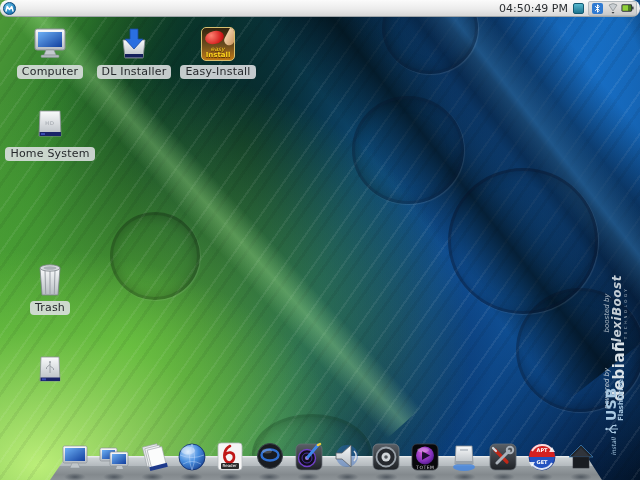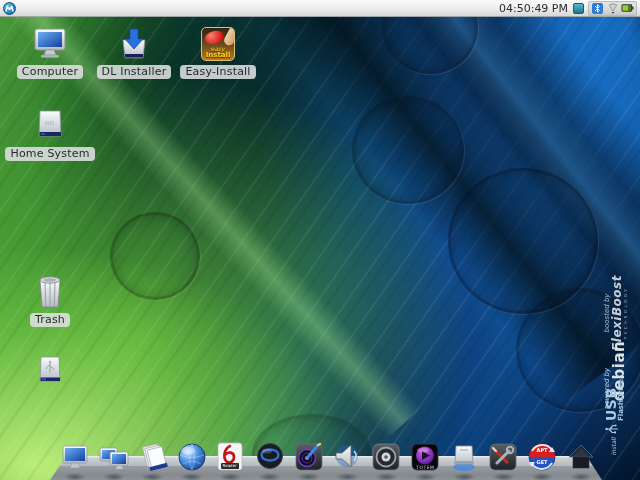--- a/index.html
+++ b/index.html
@@ -56,21 +56,21 @@
   .brand-debian .big{font-size:15px;font-weight:bold;letter-spacing:.5px;}
   .brand-usb{left:572px;top:398px;width:84px;height:38px;color:#a9c9e2;flex-direction:row;gap:3px;align-items:center;}
   .brand-usb .col{display:flex;flex-direction:column;align-items:flex-start;line-height:1;}
   .brand-usb .big{font-size:14px;font-weight:bold;letter-spacing:.5px;}
   .brand-usb .mid{font-size:7px;font-weight:bold;}
   .brand-usb .small{font-size:6px;font-style:italic;transform:rotate(0deg);}
 
   
   .menubar{position:absolute;left:0;top:0;right:0;height:17px;
     background:linear-gradient(180deg,#fbfbfb 0%,#ececec 55%,#d7d7d7 100%);
-    border-bottom:1px solid #9fa5a9;display:flex;align-items:center;padding:0 3px;z-index:30;}
+    border-bottom:1px solid #9fa5a9;display:flex;align-items:center;padding:0 3px;z-index:30;border-radius:8px;}
   .menu-logo{width:13px;height:13px;border-radius:50%;
     background:radial-gradient(circle at 35% 30%,#6cc4ec,#2a86c0 60%,#0e5a96);
     border:1px solid #0c4a7c;display:flex;align-items:center;justify-content:center;cursor:pointer;}
   .menubar-spacer{flex:1;}
   .clock{font-size:11px;color:#2a2d30;margin-right:5px;}
   .tray-indicator{width:11px;height:11px;border-radius:2px;margin-right:4px;
     background:linear-gradient(180deg,#57b9cf,#1d7490);border:1px solid #135a72;}
   .tray{display:flex;align-items:center;gap:2px;background:rgba(0,0,0,.08);
     border:1px solid #b4babe;border-radius:2px;padding:1px 2px;height:15px;}
   .tray-icon{width:13px;height:12px;display:flex;align-items:center;justify-content:center;}
@@ -78,21 +78,21 @@
   
   .dicon{position:absolute;display:flex;flex-direction:column;align-items:center;gap:3px;cursor:pointer;z-index:10;}
   .dicon .art{width:38px;height:36px;display:flex;align-items:center;justify-content:center;position:relative;}
   .dicon .label{font-size:11px;color:#26292c;background:rgba(222,224,226,.88);
     border-radius:4px;padding:0px 5px 1px;white-space:nowrap;letter-spacing:.2px;}
   .pos-computer{left:6px;top:26px;width:88px;}
   .pos-dl{left:90px;top:26px;width:88px;}
   .pos-easy{left:170px;top:26px;width:96px;}
   .pos-fs{left:6px;top:108px;width:88px;}
   .pos-home{left:6px;top:194px;width:88px;}
-  .pos-trash{left:6px;top:274px;width:88px;}
+  .pos-trash{left:6px;top:262px;width:88px;}
   .pos-usb{left:0px;top:354px;width:100px;}
   .easy-art{width:34px;height:34px;border-radius:5px;position:relative;overflow:hidden;
     background:linear-gradient(180deg,#32240f 0%,#6e4e1e 55%,#c27a16 100%);
     border:1px solid #d8c070;}
   .easy-btn{position:absolute;left:3px;top:3px;width:19px;height:13px;border-radius:50%;
     background:radial-gradient(circle at 35% 30%,#ff8070,#d01818 70%,#8c0c0c);transform:rotate(-12deg);}
   .easy-finger{position:absolute;right:-3px;top:-4px;width:10px;height:22px;border-radius:5px;
     background:linear-gradient(90deg,#f0cfa8,#cf9c66);transform:rotate(28deg);}
   .easy-text{position:absolute;left:0;right:0;bottom:1px;text-align:center;line-height:1;
     color:#ffd61e;text-shadow:0 1px 1px #402000;}

